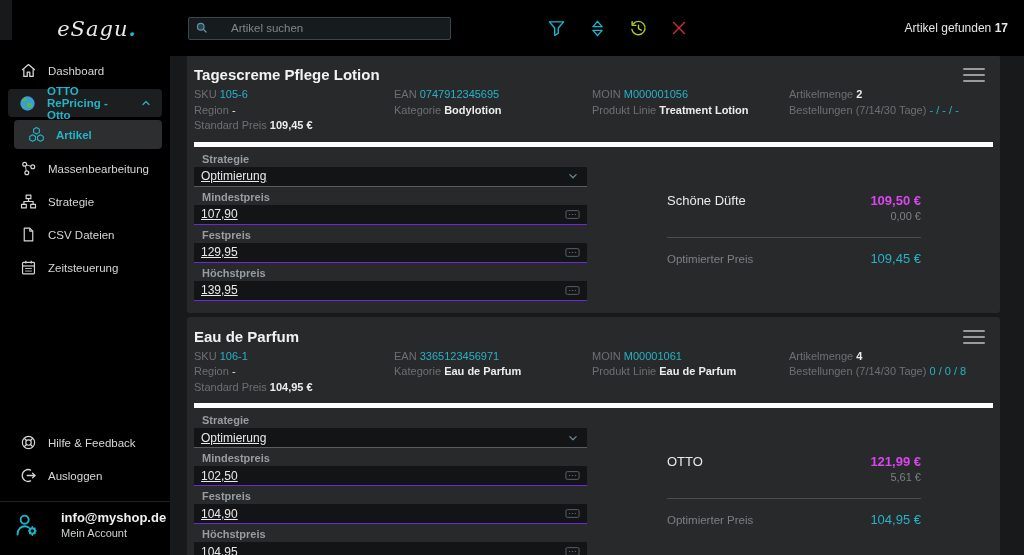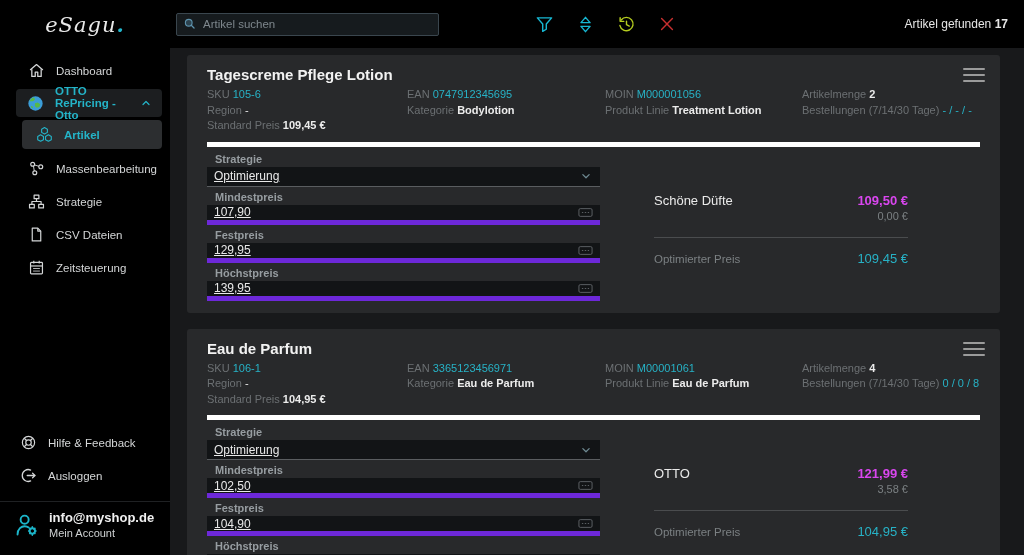--- a/index.html
+++ b/index.html
@@ -1,82 +1,82 @@
 <!DOCTYPE html>
 <html><head>
 <meta charset="utf-8">
 <style>
   * { margin:0; padding:0; box-sizing:border-box; }
   html,body { background:#0b0b0c; }
   body { font-family:"Liberation Sans","DejaVu Sans",sans-serif; }
   .app { position:relative; width:1024px; height:555px; background:#18191b; overflow:hidden; }
 
   
-  .topbar { position:absolute; top:0; left:0; right:0; height:48px; background:#000;
+  .topbar { position:absolute; top:0; left:12px; right:0; height:56px; background:#000;
             display:flex; align-items:center; z-index:5;justify-content:flex-end; }
   .logo-zone { width:170px; display:flex; justify-content:center; }
   .logo { font-family:"DejaVu Serif","Liberation Serif",serif; font-style:italic;
           font-size:21px; color:#e9e9e9; letter-spacing:1px; }
   .logo .dot { color:#22b6cc; font-weight:bold; }
   .searchbox { margin-left:6px; width:263px; height:23px; background:#161b1e;
                border:1px solid #3a464e; border-radius:2px; display:flex; align-items:center;
-               padding:0 6px; }
+               padding:0 6px;gap:16px; }
   .searchbox input { flex:1; background:transparent; border:none; outline:none;
                      color:#d7dbdd; font-size:11.5px; font-family:inherit; }
   .searchbox input::placeholder { color:#7e878d; }
   .top-icons { display:flex; align-items:center; gap:22px; margin-left:96px; }
   .icon-btn { background:none; border:none; padding:0; cursor:pointer; display:flex; }
   .results { margin-left:auto; margin-right:16px; font-size:12px; color:#e6e6e6; }
   .results b { font-weight:bold; }
 
   
   .sidebar { position:absolute; top:40px; left:0; bottom:0; width:170px; background:#000;
              display:flex; flex-direction:column; z-index:4; }
-  .nav { padding-top:14px;padding-left:8px; }
+  .nav { padding-top:14px; }
   .nav-row { display:flex; align-items:center; gap:11px; height:33px; padding-left:19px;
              color:#d4d6d7; font-size:11.5px; cursor:pointer; }
   .nav-row .nicon { width:18px; display:flex; justify-content:center; color:#d4d6d7; }
   .nav-row.hl { background:#1c1e20; border-radius:4px; margin:2px 8px; height:28px;
                 padding-left:11px; color:#24b4c8; font-weight:bold; }
   .nav-row.hl .chev { margin-left:auto; margin-right:10px; display:flex; }
   .nav-row.active { background:#2c2e30; border-radius:4px; margin:3px 8px 3px 14px; height:29px;
                     padding-left:13px; color:#24b4c8; font-weight:bold; }
   .nav-row.active .nicon { color:#24b4c8; }
   .side-footer { margin-top:auto; padding-bottom:8px; }
   .account { border-top:1px solid #1f2123; margin-top:9px; height:46px; display:flex;
-             align-items:center; gap:9px; padding-left:14px; cursor:pointer; }
+             align-items:center; gap:21px; padding-left:14px; cursor:pointer; }
   .acc-email { font-size:13px; font-weight:bold; color:#f0f0f0; line-height:15px; }
   .acc-sub { font-size:11px; color:#cfd2d3; margin-top:2px; }
 
   
   .main { position:absolute; left:170px; top:40px; right:0; bottom:0; background:#18191b;
           padding:15px 24px 0 17px; overflow:hidden; }
-  .card { position:relative; background:#28292b; border-radius:3px; margin-bottom:16px;
-          padding:12px 20px 8px; }
+  .card { position:relative; background:#28292b; border-radius:3px; margin-bottom:4px;
+          padding:12px 7px 8px; }
   .card-title { font-size:15px; font-weight:bold; color:#f2f2f2; line-height:16px; margin-bottom:4px; }
   .info { display:grid; grid-template-columns:200px 198px 197px auto;
           font-size:11px; line-height:15.5px; padding-bottom:8px; border-bottom:5px solid #ffffff; }
   .lbl { color:#6c7073; }
   .cy  { color:#27b2c6; }
   .wv  { color:#e9e9e9; }
   .bv  { color:#ececec; font-weight:bold; }
   .hamburger { position:absolute; top:13px; right:15px; width:22px; cursor:pointer;
                display:flex; flex-direction:column; gap:4px; background:none; border:none; }
   .hamburger span { display:block; height:2px; background:#9b9b9b; border-radius:1px; }
 
   .card-body { display:flex; padding-top:4px; }
   .form { width:393px; }
   .field { margin-bottom:4px; }
   .field .flabel { display:block; font-size:11px; font-weight:bold; color:#979da1;
                    margin:2px 0 2px 8px; line-height:12px; }
   .control { height:20px; background:#121416; display:flex; align-items:center;
              padding:0 7px; font-size:12px; color:#e9e9e9;text-decoration:underline; }
   .control.select { border-bottom:1px solid #5a5d60; cursor:pointer; }
   .control.select .chevd { margin-left:auto; display:flex; }
-  .control.inputc { border-bottom:5px solid #6d28d9; }
+  .control.inputc { border-bottom:1px solid #6d28d9; }
   .control input { flex:1; background:transparent; border:none; outline:none; color:#e9e9e9;
                    font-size:12px; font-family:inherit; }
   .kbd-ic { margin-left:auto; display:flex; }
 
   .pricebox { margin-left:auto; width:254px; margin-right:72px; padding-top:42px; }
   .prow { display:flex; justify-content:space-between; align-items:baseline; }
   .comp-name { font-size:13px; color:#eaeaea; }
   .comp-price { font-size:13px; font-weight:bold; color:#d946ef; }
   .shipping { text-align:right; font-size:11px; color:#7b8083; margin-top:2px; }
   .pdiv { border-top:1px solid #4a4c4e; margin:15px 0 13px; }
@@ -449,21 +449,21 @@
                   </svg>
                 </span>
             </div>
           </div>
         </div>
         <div class="pricebox">
           <div class="prow">
             <span class="comp-name">OTTO</span>
             <span class="comp-price">121,99 €</span>
           </div>
-          <div class="shipping">3,58 €</div>
+          <div class="shipping">5,61 €</div>
           <div class="pdiv"></div>
           <div class="prow">
             <span class="opt-lbl">Optimierter Preis</span>
             <span class="opt-val">104,95 €</span>
           </div>
         </div>
       </div>
     </section>
 
   </main>

